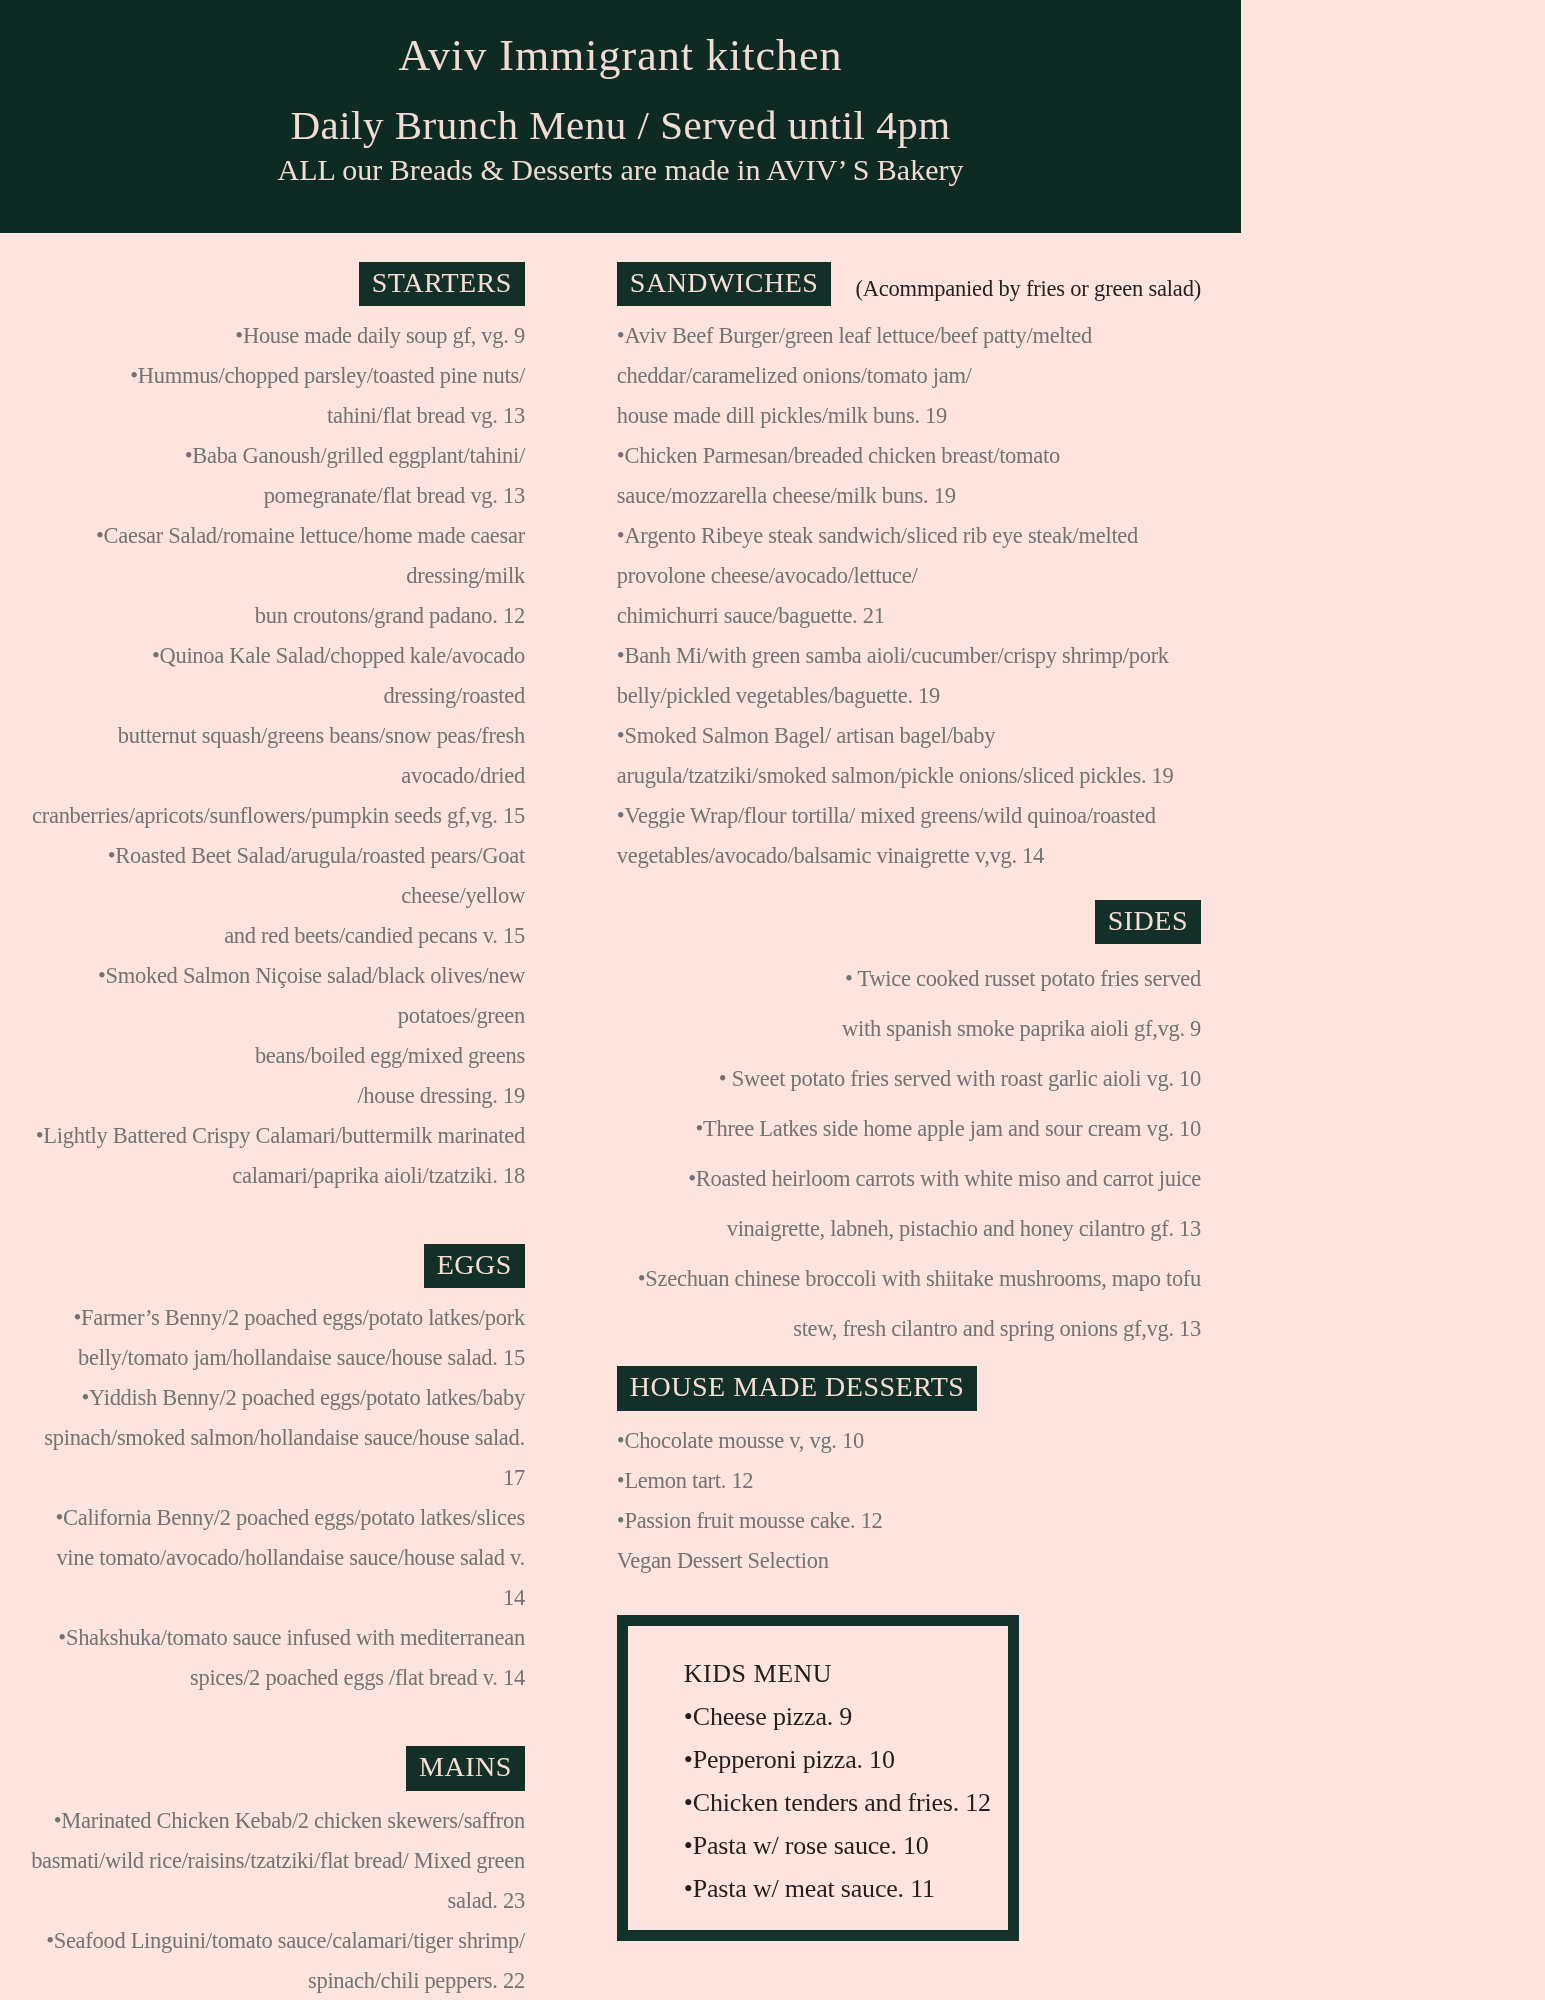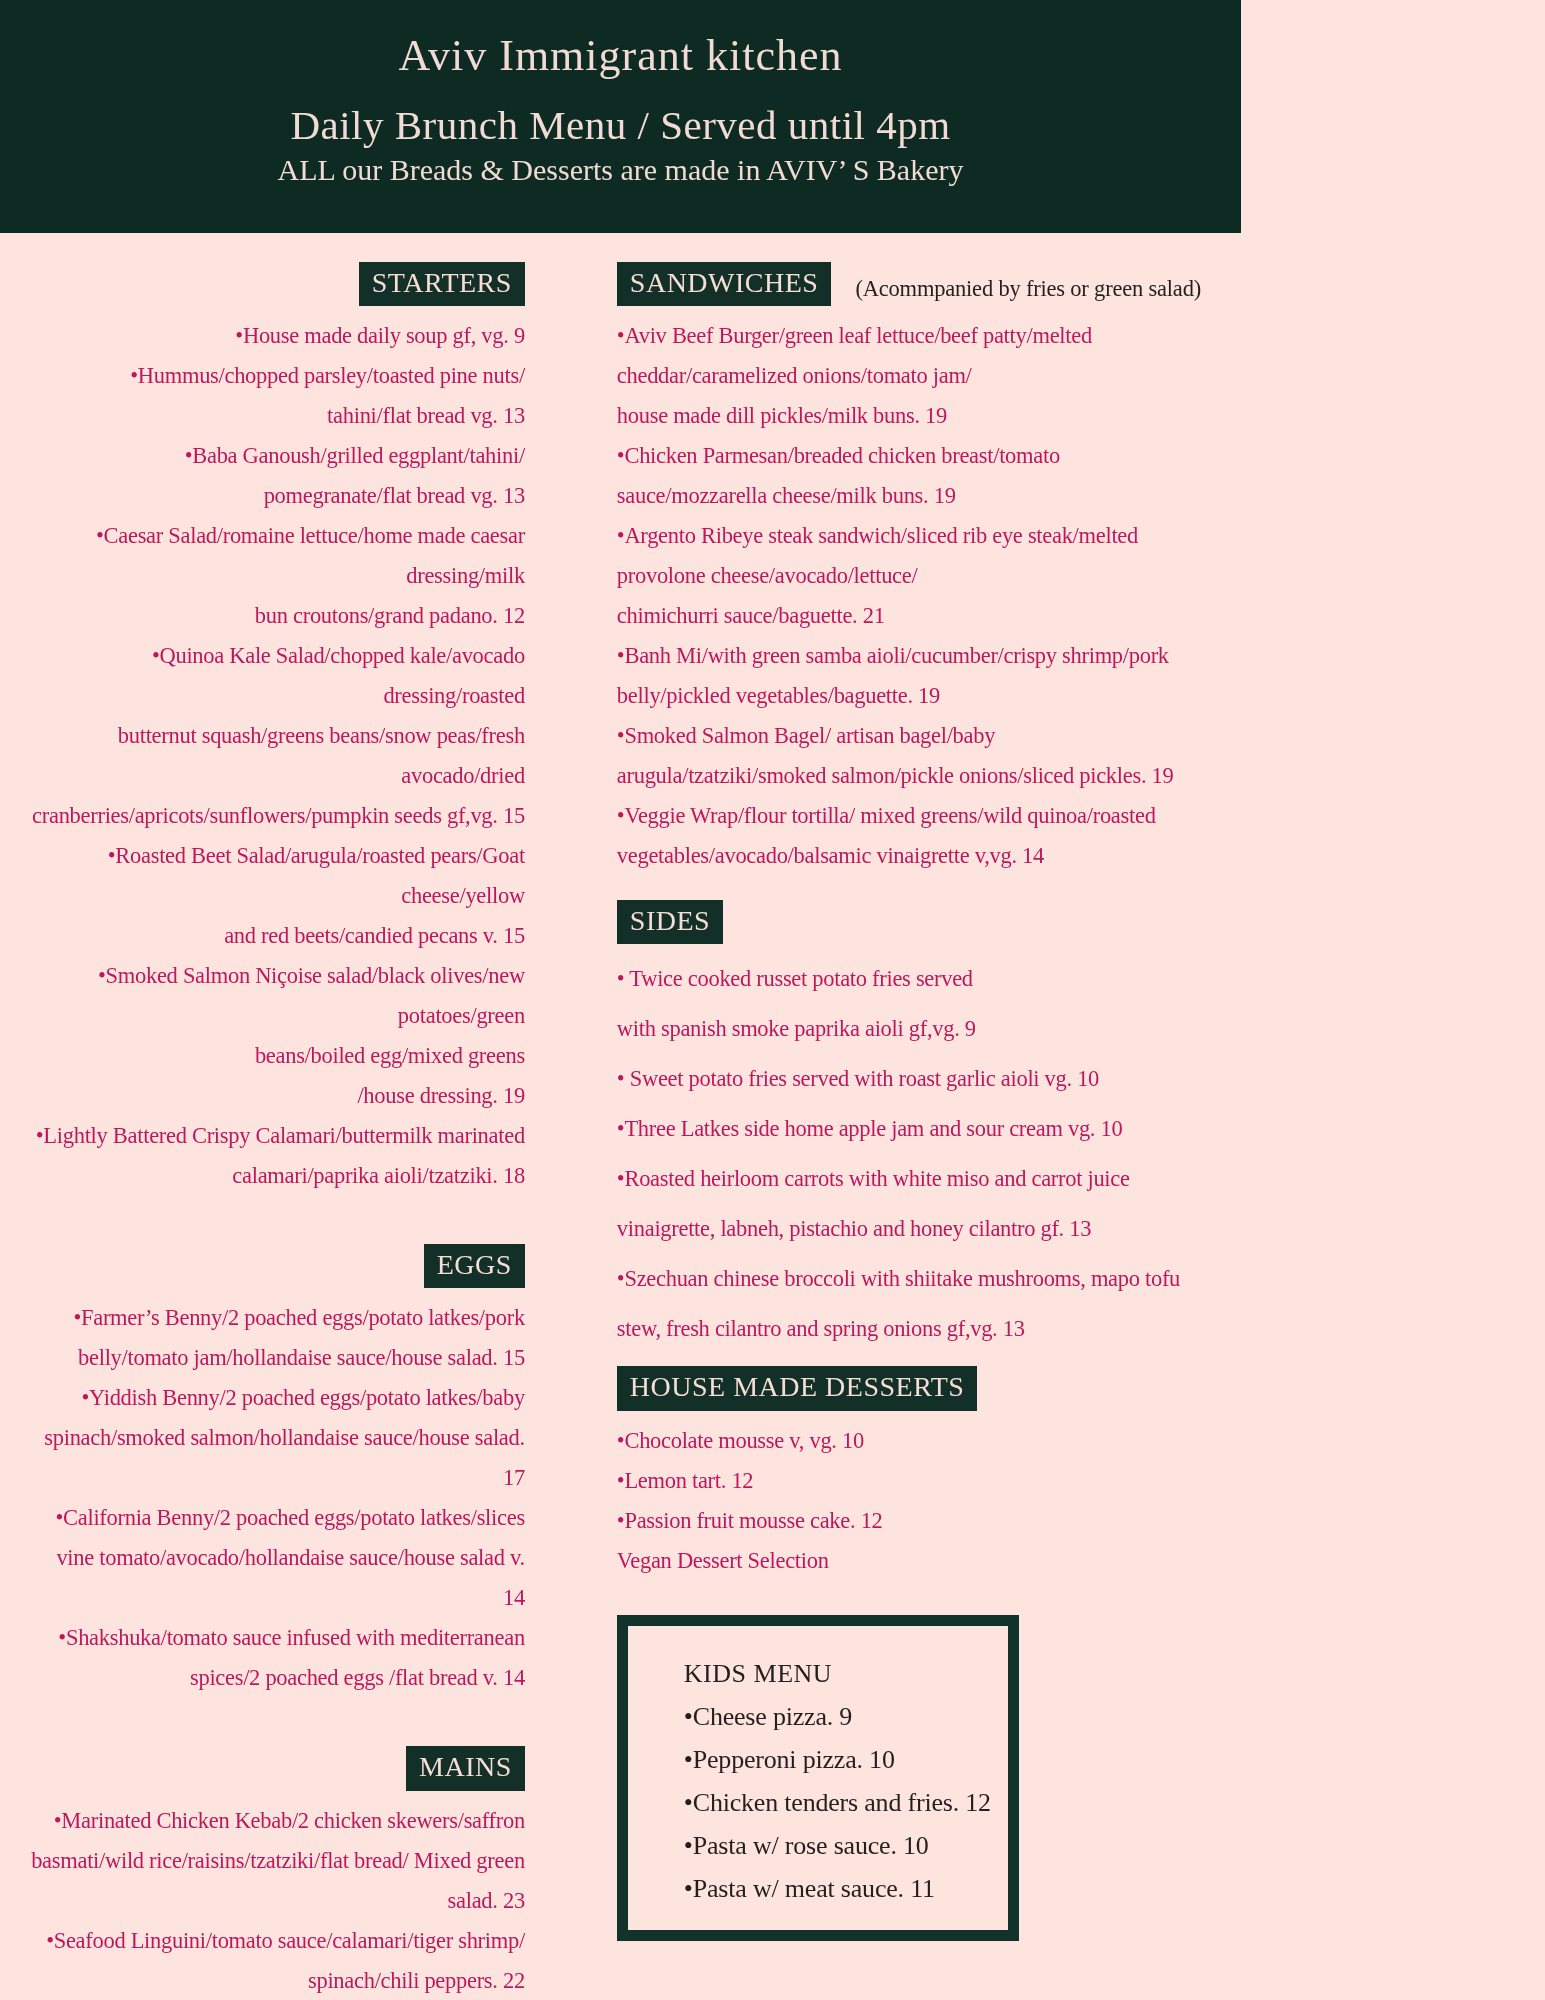--- a/index.html
+++ b/index.html
@@ -18,25 +18,25 @@
   .columns{display:flex;padding:29px 40px 0 30px;box-sizing:border-box;}
   .col-left{width:678px;text-align:right;}
   .col-right{width:712px;margin-left:92px;text-align:left;}
   .badge{
     display:inline-block;background:#123028;color:#f6ddd6;
     font-size:28px;line-height:1.15;padding:5px 13px 7px;letter-spacing:0.5px;
   }
   .sec{margin:0;}
   .sec .badge{margin-bottom:10px;}
   .sec-gap-lg{margin-top:48px;}
-  .sec-gap-md{margin-top:24px;}
+  .sec-gap-md{margin-top:24px;text-align:right;}
   .sec-gap-sm{margin-top:12px;}
   .item{
     white-space:pre-line;font-size:22.5px;line-height:40px;
-    letter-spacing:-0.3px;color:#be185d;
+    letter-spacing:-0.3px;color:#737373;
   }
   .sides .item{line-height:50px;}
   .badge-row{display:flex;align-items:center;gap:24px;}
   .badge-note{font-size:22.5px;letter-spacing:-0.2px;white-space:nowrap;}
   .legend-box{
     display:inline-block;border:2px solid #313833;padding:10px 24px;
     font-size:20px;margin-top:42px;letter-spacing:-0.2px;
   }
   .kids-box{
     margin-top:34px;width:402px;box-sizing:border-box;

